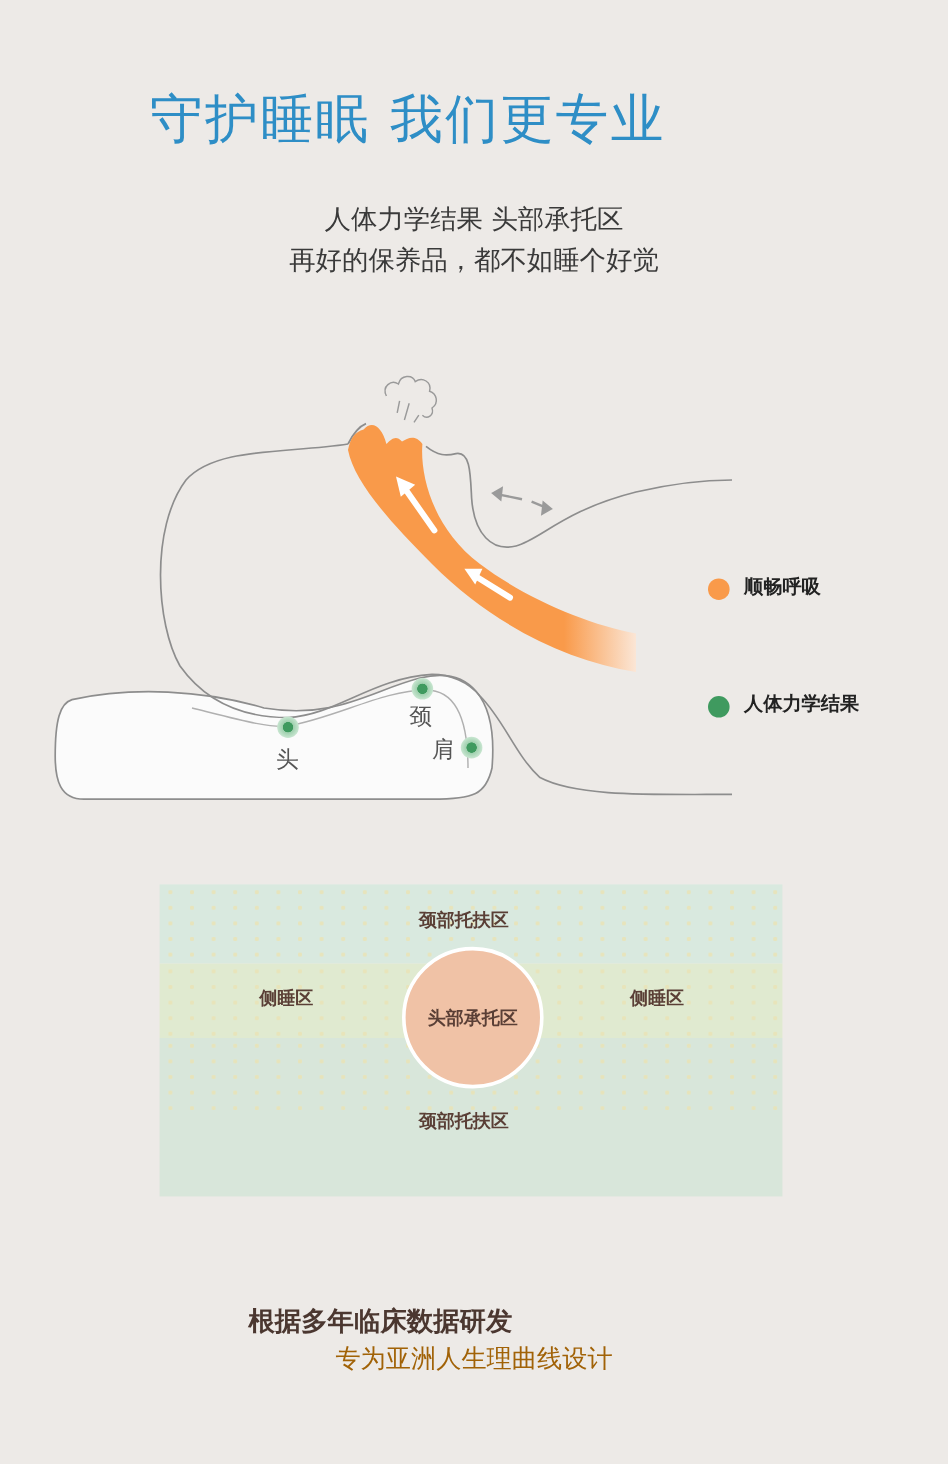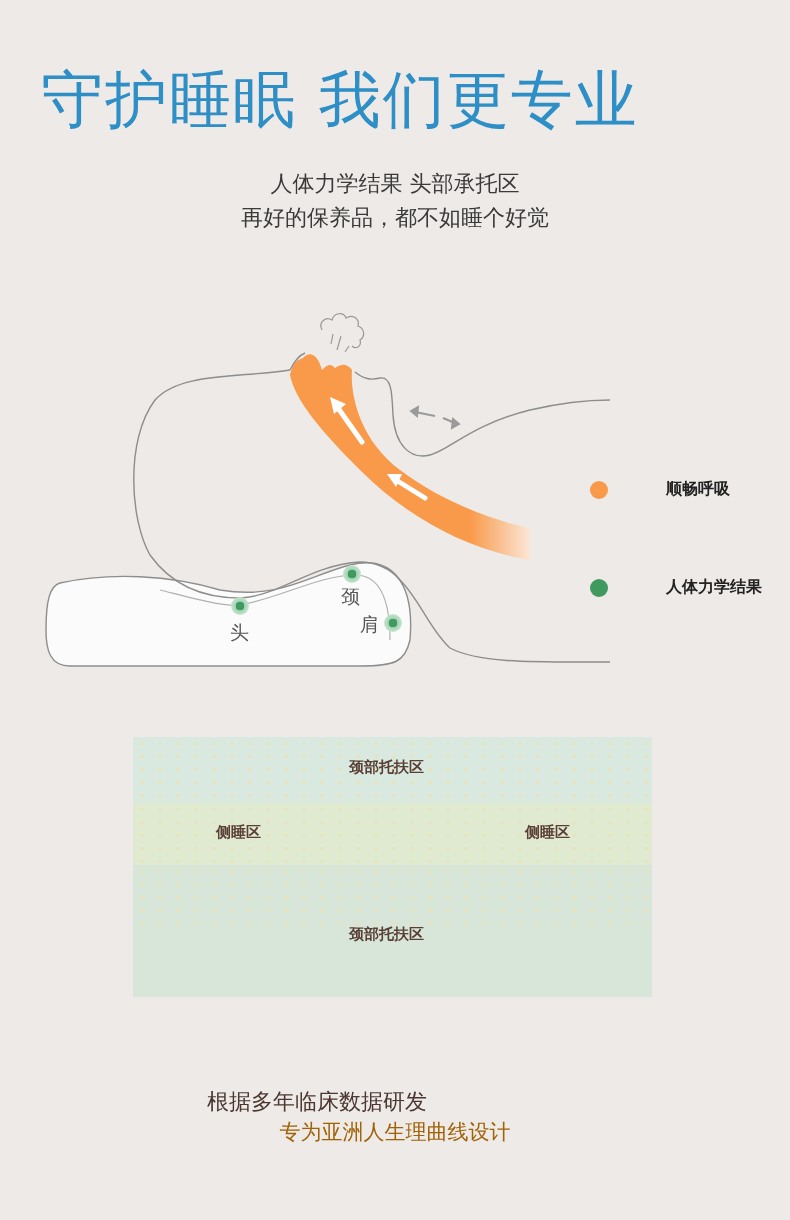--- a/index.html
+++ b/index.html
@@ -1,35 +1,35 @@
 <!DOCTYPE html>
 <html><head>
   <meta charset="utf-8">
   <style>
     * { margin: 0; padding: 0; box-sizing: border-box; }
     html, body { width: 790px; height: 1220px; background: #edeae7; overflow: hidden; }
     body { position: relative; font-family: "DejaVu Sans", "Liberation Sans", sans-serif; }
 
     .headline {
       position: absolute; top: 62px; left: 0; width: 680px;
-      text-align: center; font-size: 62px; color: #2e8ec6;
+      text-align: center; font-size: 44px; color: #2e8ec6;
       letter-spacing: 2px; font-family: "DejaVu Serif", "Liberation Serif", serif;
       font-weight: normal; line-height: 76px;
     }
     .subline {
       position: absolute; left: 0; width: 790px; text-align: center;
       font-size: 22px; color: #3a3a3a; line-height: 32px;
       font-family: "DejaVu Sans", sans-serif;
     }
     .sub1 { top: 168px; }
     .sub2 { top: 202px; }
 
     .illustration { position: absolute; left: 0; top: 300px; width: 790px; height: 390px; }
 
-    .legend-item { position: absolute; display: flex; align-items: center; gap: 46px; }
+    .legend-item { position: absolute; display: flex; align-items: flex-end; }
     .legend-dot { width: 18px; height: 18px; border-radius: 50%; margin-right: 12px; }
     .legend-label { font-size: 16px; font-weight: bold; color: #222; }
     .legend-breath { left: 590px; top: 479px; }
     .legend-support { left: 590px; top: 577px; }
 
     .body-label { position: absolute; font-size: 19px; color: #555; }
 
     .pillow-map { position: absolute; left: 133px; top: 737px; width: 519px; height: 260px; }
     .zone-top { position: absolute; left: 0; top: 0; width: 100%; height: 66px; background: #d9e9df; }
     .zone-mid { position: absolute; left: 0; top: 66px; width: 100%; height: 62px; background: #e0ead0; }
@@ -46,21 +46,21 @@
       white-space: nowrap;
     }
     .head-circle {
       position: absolute; left: 202px; top: 52px; width: 118px; height: 118px;
       border-radius: 50%; background: #f0c2a6; border: 3px solid #ffffff;
       display: flex; align-items: center; justify-content: center;
     }
 
     .footer-title {
       position: absolute; top: 1087px; left: 0; width: 634px; text-align: center;
-      font-size: 22px; font-weight: normal; color: #4b3730; line-height: 30px;
+      font-size: 22px; font-weight: bold; color: #4b3730; line-height: 30px;
     }
     .footer-sub {
       position: absolute; top: 1117px; left: 0; width: 790px; text-align: center;
       font-size: 21px; color: #a16207; line-height: 30px;
     }
   </style>
 </head>
 <body>
 
 <h1 class="headline">守护睡眠  我们更专业</h1>
@@ -135,17 +135,20 @@
   <div class="zone-mid">
       <div class="dots"></div>
     </div>
   <div class="zone-bot">
       <div class="dots"></div>
     </div>
 
   <span class="zone-text" style="left:216px; top:21px;">颈部托扶区</span>
   <span class="zone-text" style="left:83px; top:86px;">侧睡区</span>
   <span class="zone-text" style="left:392px; top:86px;">侧睡区</span>
+  <div class="head-circle">
+    <span class="zone-text" style="position:static;">头部承托区</span>
+  </div>
   <span class="zone-text" style="left:216px; top:188px;">颈部托扶区</span>
 </div>
 
 <div class="footer-title">根据多年临床数据研发</div>
 <div class="footer-sub">专为亚洲人生理曲线设计</div>
 
 </body></html>

